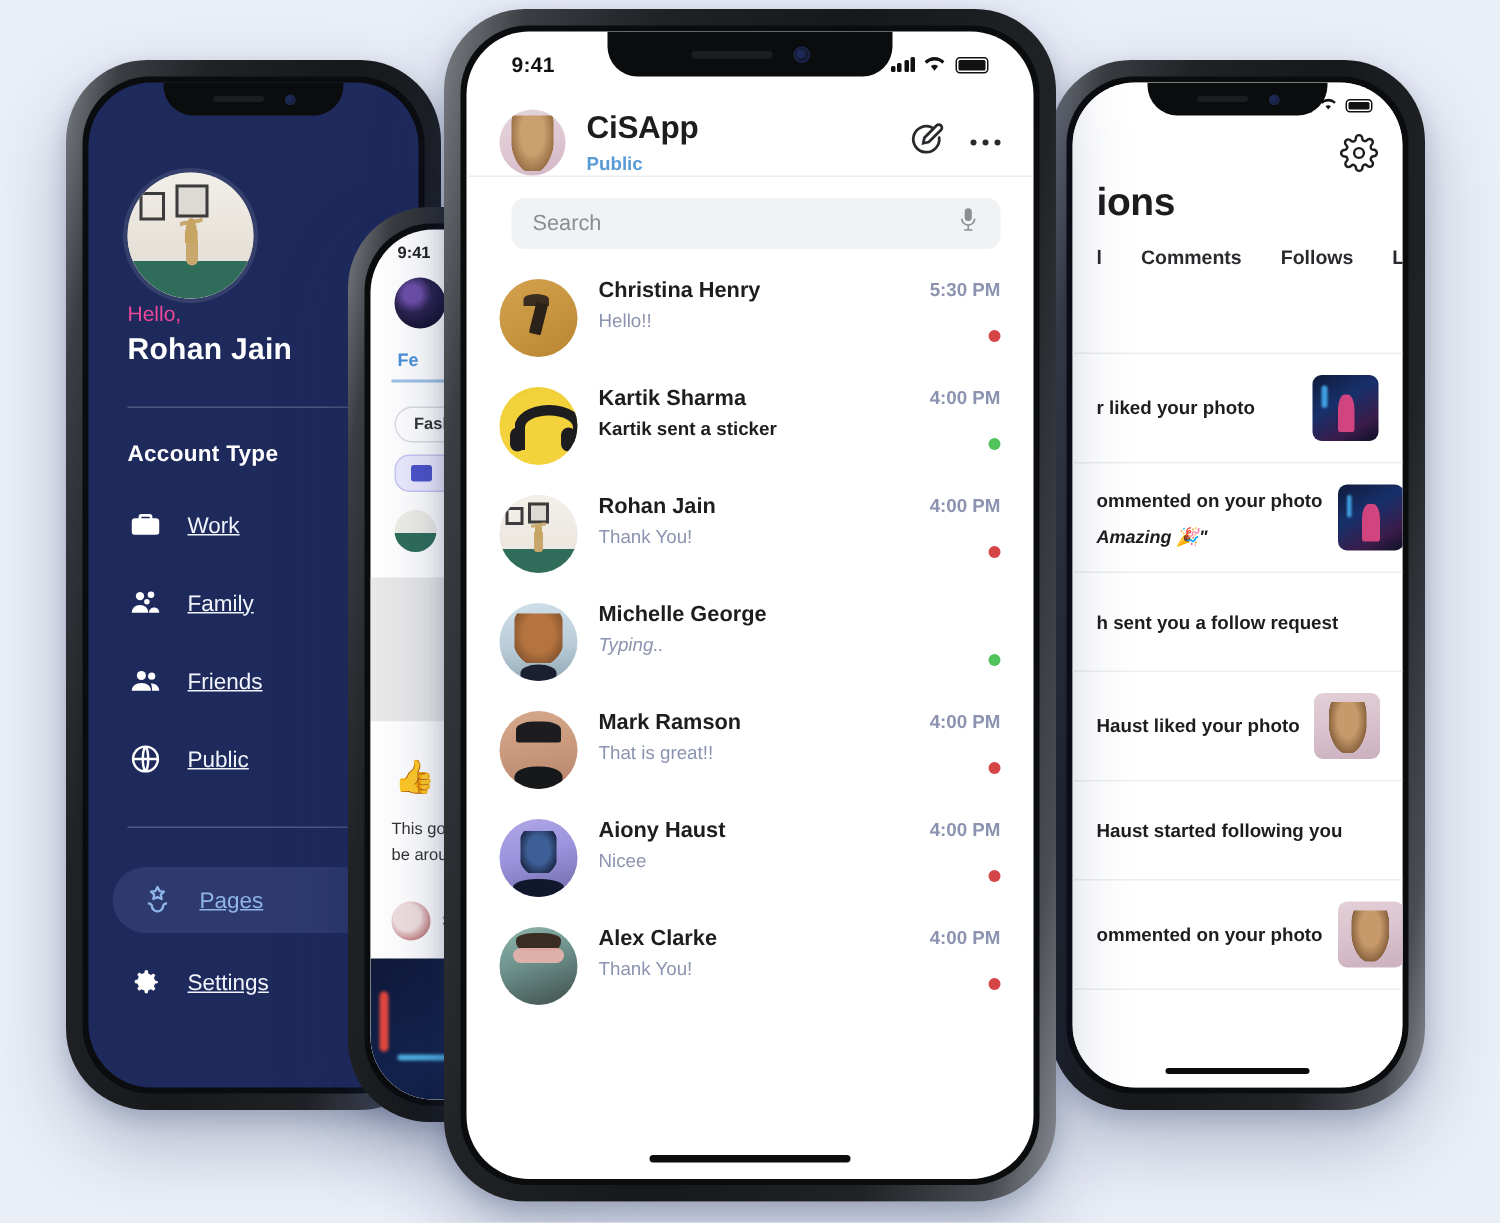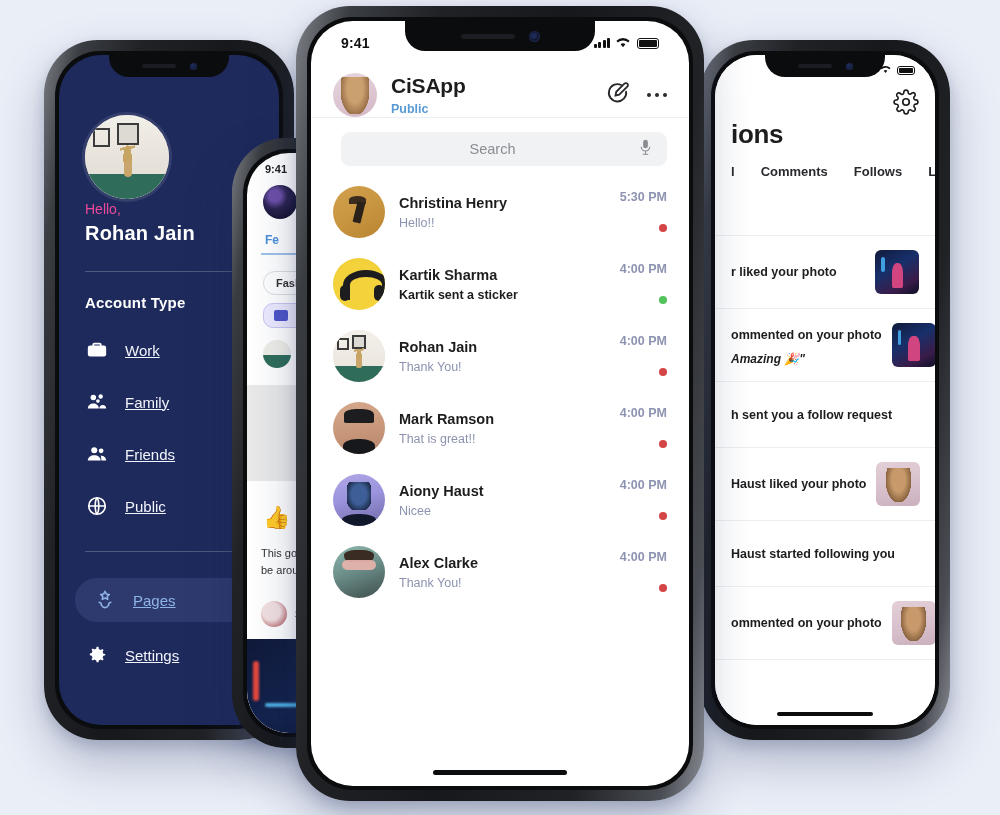--- a/index.html
+++ b/index.html
@@ -172,29 +172,29 @@
   .hdr-actions { display:flex; align-items:center; gap:16px; }
   .dots { display:flex; gap:3.5px; }
   .dots span { width:4.5px; height:4.5px; border-radius:50%; background:#2a2a2e; }
 
   .tabs { display:flex; margin-top:18px; padding: 0 18px; }
   .tab { flex:1; text-align:center; font-size:14.5px; font-weight:700; color:#2a2a2e; padding-bottom:11px; position:relative; }
   .tab.active { color:#5b9bd5; }
   .tab.active::after { content:""; position:absolute; left:8%; right:8%; bottom:0; height:2.5px; background:#5b9bd5; border-radius:2px; }
   .tabs-rule { height:1px; background:#eceef1; margin: 0 0 0 0; }
 
-  .search-wrap { padding: 14px 22px 6px 30px; text-align: center; }
+  .search-wrap { padding: 14px 22px 6px 30px; }
   .search {
     height:34px; background:#f1f2f4; border-radius:9px;
     display:flex; align-items:center; padding: 0 14px; gap:8px;
   }
   .search .ph { flex:1; font-size:14.5px; color:#8b8d93; }
 
   .chat-list { padding: 4px 22px 0 22px; }
-  .chat-row { display:flex; align-items:center; gap:14px; padding: 10px 0; }
+  .chat-row { display:flex; align-items:flex-start; gap:14px; padding: 10px 0; }
   .chat-av { width:52px; height:52px; border-radius:50%; flex:0 0 52px; overflow:hidden; position:relative; }
   .cav-umbrella { background: linear-gradient(150deg,#d3a24e 0%,#c89540 50%,#b8842f 100%); }
   .cav-umbrella::after{content:"";position:absolute;left:42%;top:30%;width:16%;height:40%;background:#2a2118;border-radius:1px;transform:rotate(14deg);}
   .cav-umbrella::before{content:"";position:absolute;left:30%;top:20%;width:34%;height:14%;background:#3a2d20;border-radius:50% 50% 0 0;}
   .cav-head { background: radial-gradient(circle at 50% 55%, #f3d23c 0 62%, #e9c62c 100%); }
   .cav-head::after{content:"";position:absolute;left:20%;top:24%;width:60%;height:44%;border:7px solid #1d1d1f;border-bottom:none;border-radius:50% 50% 0 0;}
   .cav-head::before{content:"";position:absolute;left:14%;top:52%;width:18%;height:30%;background:#1d1d1f;border-radius:5px;box-shadow: 34px 0 0 #1d1d1f;}
   .cav-plant { background:#e9e6e0; }
   .cav-plant .wall{position:absolute;inset:0;background:linear-gradient(180deg,#f3f0ea 0%,#e8e3da 100%);}
   .cav-plant .table{position:absolute;left:0;right:0;bottom:0;height:30%;background:#2f6d5a;}
@@ -546,20 +546,31 @@
             <span class="chat-main">
               <span class="chat-name" style="display:block">Rohan Jain</span>
               <span class="chat-prev" style="display:block">Thank You!</span>
             </span>
             <span class="chat-meta">
               <span class="chat-time">4:00 PM</span>
               <span class="chat-dot" style="background:#d64545"></span>
             </span>
           </div>
 
+          <div class="chat-row">
+            <span class="chat-av cav-girl"></span>
+            <span class="chat-main">
+              <span class="chat-name" style="display:block">Michelle George</span>
+              <span class="chat-prev typing" style="display:block">Typing..</span>
+            </span>
+            <span class="chat-meta">
+              <span class="chat-time"></span>
+              <span class="chat-dot" style="background:#52c25a"></span>
+            </span>
+          </div>
 
           <div class="chat-row">
             <span class="chat-av cav-mark"></span>
             <span class="chat-main">
               <span class="chat-name" style="display:block">Mark Ramson</span>
               <span class="chat-prev" style="display:block">That is great!!</span>
             </span>
             <span class="chat-meta">
               <span class="chat-time">4:00 PM</span>
               <span class="chat-dot" style="background:#d64545"></span>

